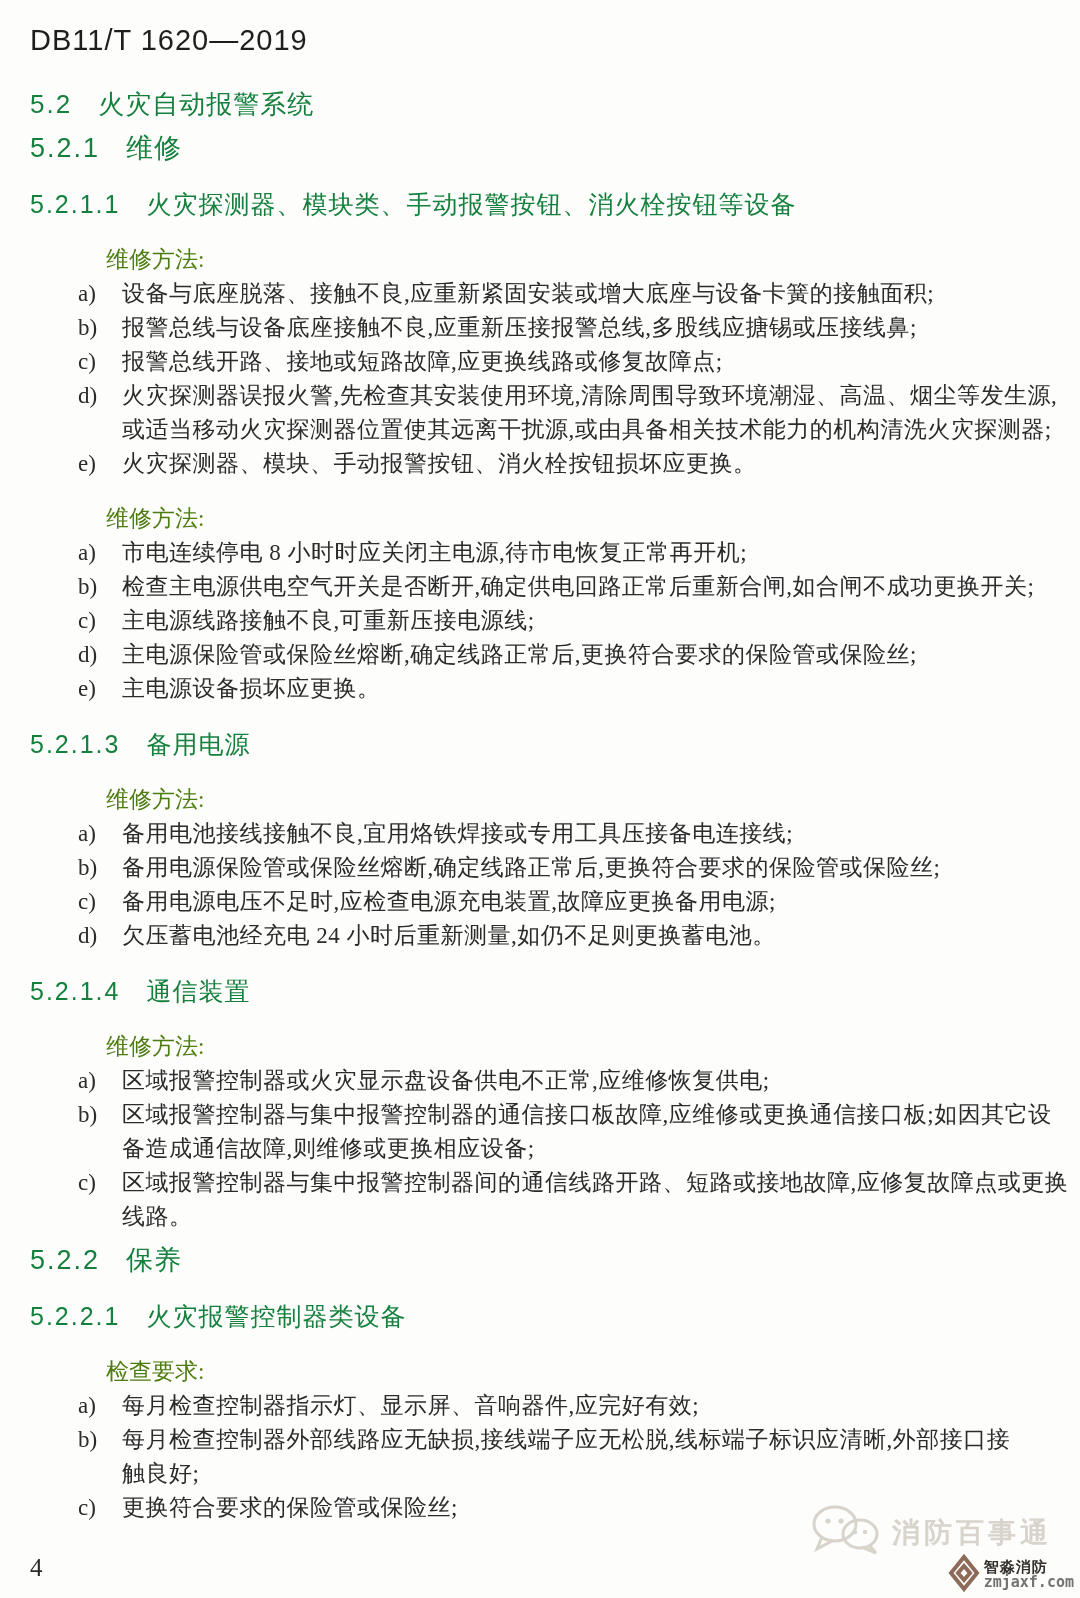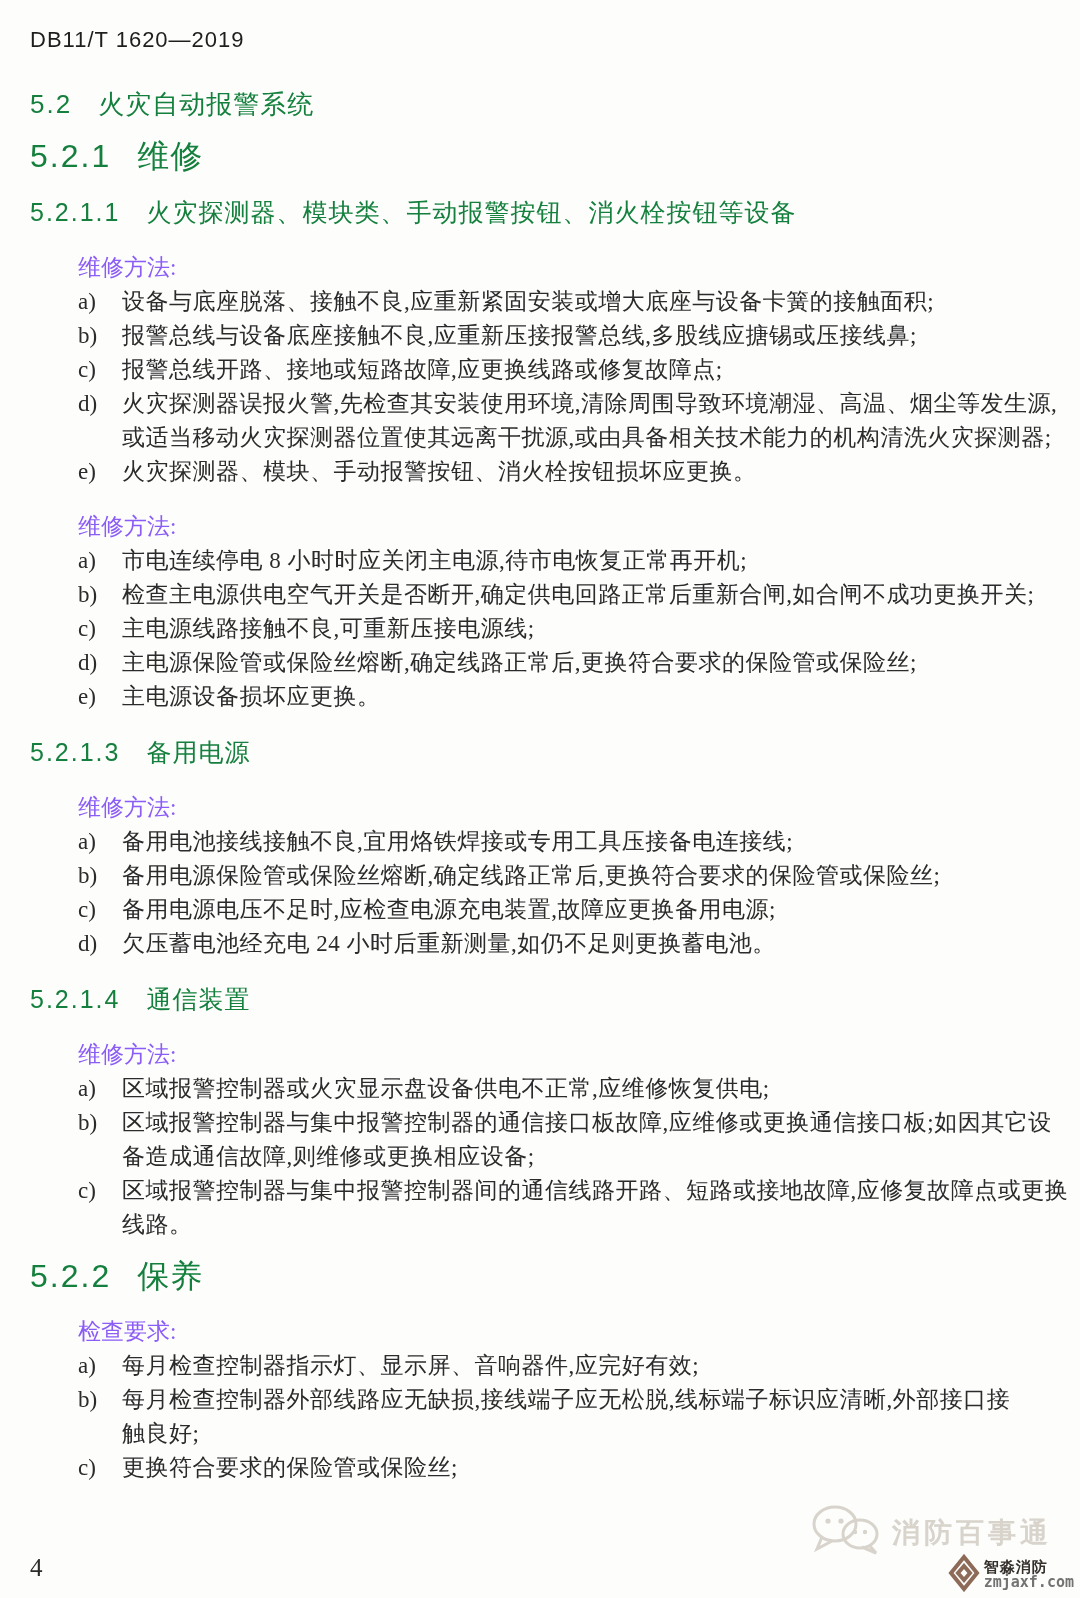--- a/index.html
+++ b/index.html
@@ -9,45 +9,45 @@
     height: 1598px;
     background: #fdfdfc;
     overflow: hidden;
     box-sizing: border-box;
     padding: 24px 42px 0 30px;
     color: #2b2b2b;
     font-family: "Liberation Serif", "DejaVu Serif", serif;
   }
   .doc-header {
     font-family: "Liberation Sans", "DejaVu Sans", sans-serif;
-    font-size: 22px;
+    font-size: 29px;
     font-weight: 500;
     letter-spacing: 1px;
     color: #1e1e1e;
     line-height: 32px;
   }
   .blk-heading {
     display: flex;
     align-items: center;
     gap: 26px;
     font-family: "Liberation Sans", "DejaVu Sans", sans-serif;
     color: #15803d;
     line-height: 36px;
     white-space: nowrap;
   }
   .blk-h2 { margin-top: 30px; font-size: 26px; }
-  .blk-h3 { margin-top: 16px; font-size: 32px; }
+  .blk-h3 { margin-top: 8px; font-size: 27px; }
   .blk-h4 { margin-top: 20px; font-size: 25px; }
   .hnum { font-weight: 500; letter-spacing: 2px; }
   .htitle { font-weight: 400; letter-spacing: 1px; }
   .blk-lead {
-    margin: 20px 0 0 48px;
+    margin: 20px 0 0 76px;
     font-size: 23px;
     line-height: 35px;
-    color: #8b5cf6;
+    color: #4d7c0f;
     white-space: nowrap;
   }
   .blk-item {
     display: flex;
     margin-left: 48px;
     font-size: 23px;
     line-height: 34px;
     color: #2b2b2b;
   }
   .marker { width: 44px; flex: none; }
@@ -230,20 +230,24 @@
       <div class="blk-item">
         <span class="marker">c)</span>
         <div class="lines">
           <div class="tline">区域报警控制器与集中报警控制器间的通信线路开路、短路或接地故障,应修复故障点或更换</div>
           <div class="tline">线路。</div>
         </div>
       </div>
       <div class="blk-heading blk-h3">
         <span class="hnum">5.2.2</span>
         <span class="htitle">保养</span>
+      </div>
+      <div class="blk-heading blk-h4">
+        <span class="hnum">5.2.2.1</span>
+        <span class="htitle">火灾报警控制器类设备</span>
       </div>
       <div class="blk-lead">检查要求:</div>
       <div class="blk-item">
         <span class="marker">a)</span>
         <div class="lines">
           <div class="tline">每月检查控制器指示灯、显示屏、音响器件,应完好有效;</div>
         </div>
       </div>
       <div class="blk-item">
         <span class="marker">b)</span>

